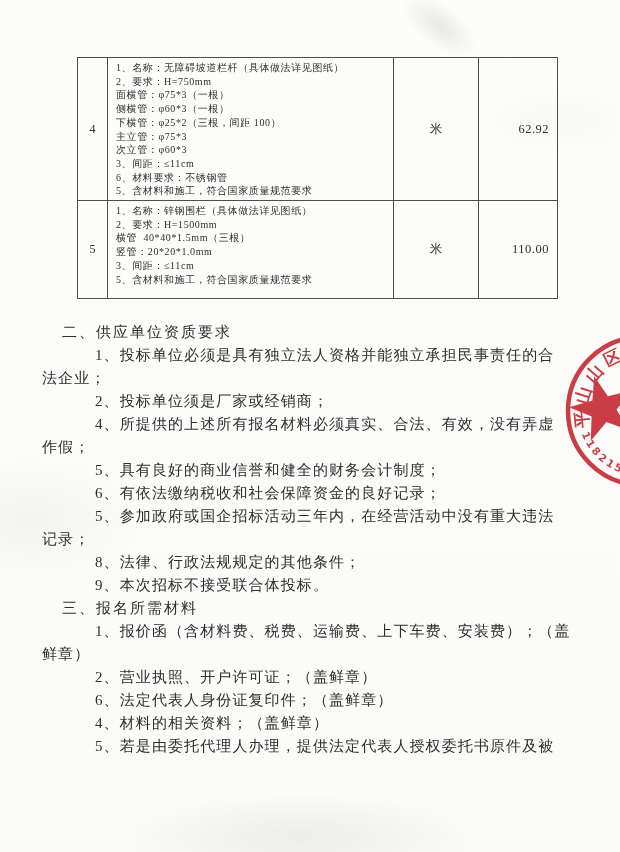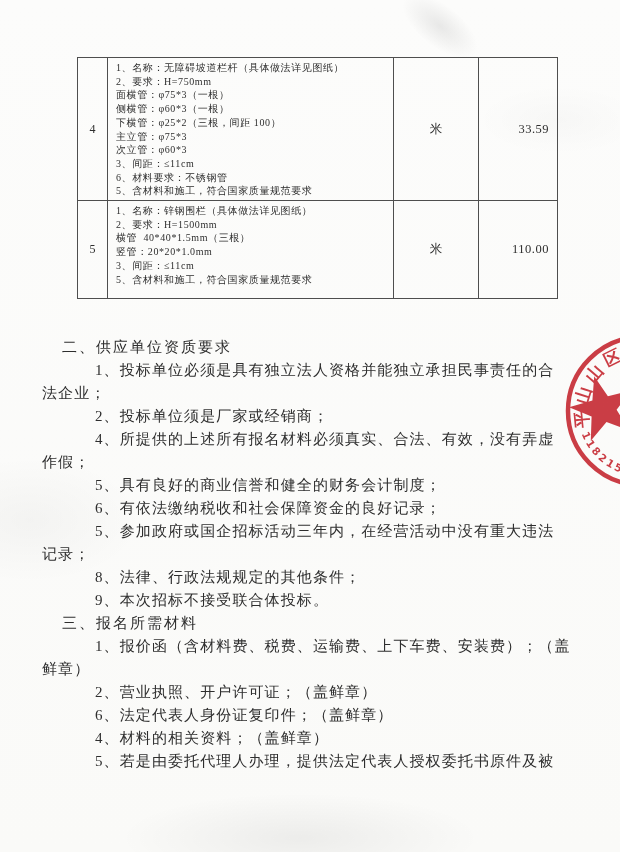--- a/index.html
+++ b/index.html
@@ -45,21 +45,21 @@
     width:85px; border-left:1px solid #4e4e4e; box-sizing:border-box;
     display:flex; align-items:center; justify-content:center; font-size:12.5px;
   }
   .t-qty {
     flex:1; border-left:1px solid #4e4e4e; box-sizing:border-box;
     display:flex; align-items:center; justify-content:flex-end;
     padding-right:8px; font-size:12.5px; letter-spacing:0.5px;
   }
 
   
-  .bodytext { position:absolute; left:42px; top:336px; width:560px; }
+  .bodytext { position:absolute; left:42px; top:321px; width:560px; }
   .line { height:23px; line-height:23px; font-size:15px; letter-spacing:1.1px; white-space:pre; }
   .line.h { padding-left:20px; letter-spacing:2px; }
   .line.i { padding-left:53px; }
   .line.c { padding-left:0; }
 
   
   .stamp {
     position:absolute; left:540px; top:328px;
     overflow:visible; mix-blend-mode:multiply; opacity:0.88;
   }
@@ -90,21 +90,21 @@
         <div class="dline">面横管：φ75*3（一根）</div>
         <div class="dline">侧横管：φ60*3（一根）</div>
         <div class="dline">下横管：φ25*2（三根，间距 100）</div>
         <div class="dline">主立管：φ75*3</div>
         <div class="dline">次立管：φ60*3</div>
         <div class="dline">3、间距：≤11cm</div>
         <div class="dline">6、材料要求：不锈钢管</div>
         <div class="dline">5、含材料和施工，符合国家质量规范要求</div>
       </div>
       <div class="t-unit">米</div>
-      <div class="t-qty">33.59</div>
+      <div class="t-qty">62.92</div>
     </div>
     <div class="t-row r5">
       <div class="t-num">5</div>
       <div class="t-desc">
         <div class="dline">1、名称：锌钢围栏（具体做法详见图纸）</div>
         <div class="dline">2、要求：H=1500mm</div>
         <div class="dline">横管  40*40*1.5mm（三根）</div>
         <div class="dline">竖管：20*20*1.0mm</div>
         <div class="dline">3、间距：≤11cm</div>
         <div class="dline">5、含材料和施工，符合国家质量规范要求</div>

